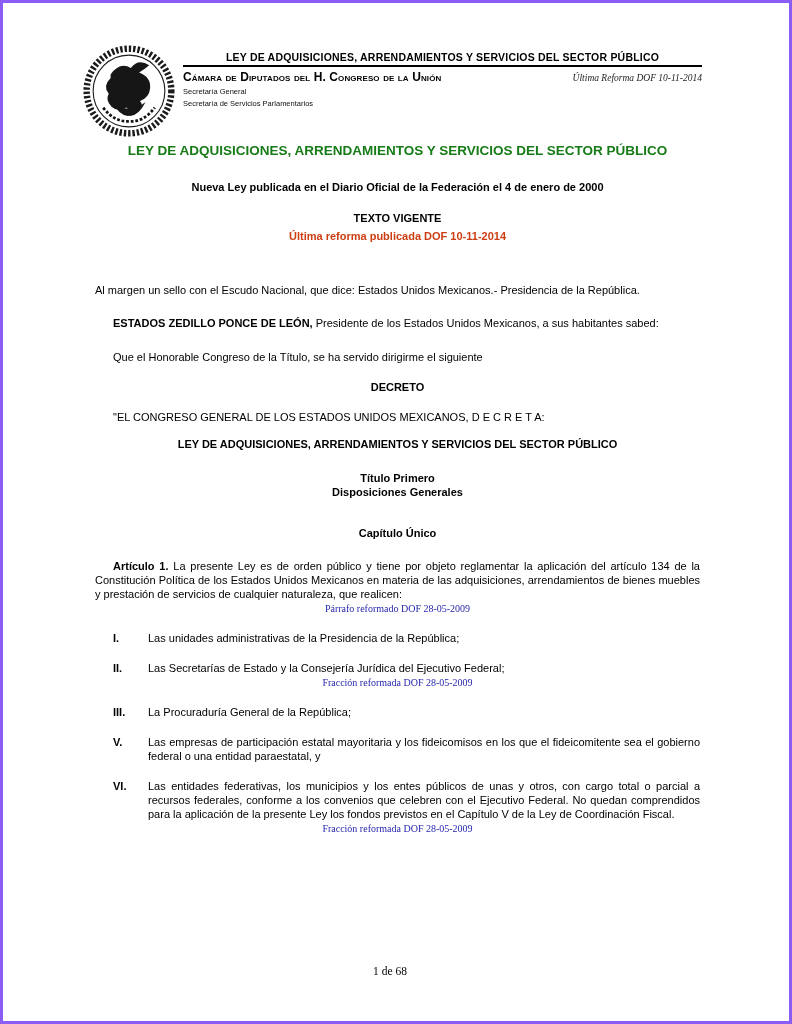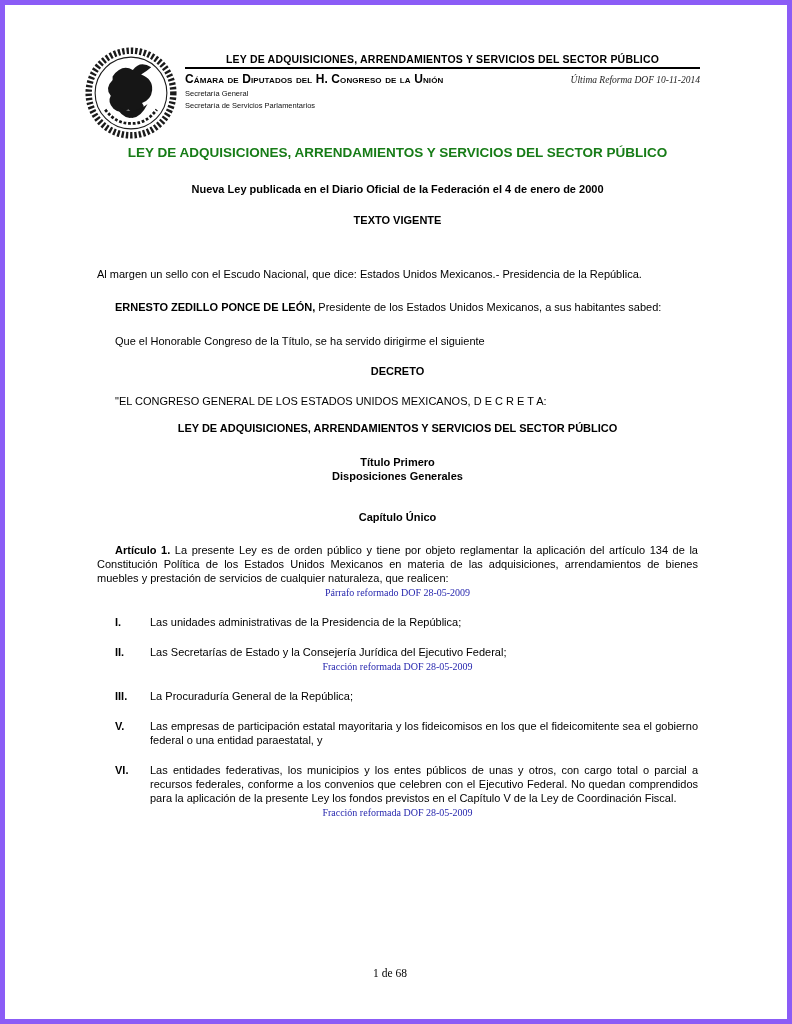--- a/index.html
+++ b/index.html
@@ -1,21 +1,21 @@
 <!DOCTYPE html>
 <html><head>
 <meta charset="utf-8">
 <style>
   * { margin:0; padding:0; box-sizing:border-box; }
   html,body { background:#fff; }
   .page {
     position:relative;
     width:792px; height:1024px;
     background:#ffffff;
-    border:5px solid #8b5cf6;
+    border:3px solid #8b5cf6;
     font-family:"Liberation Sans", sans-serif;
     color:#000;
     overflow:hidden;
   }
 
   
   .hdr { position:absolute; top:42px; left:78px; right:87px; display:flex; }
   .emblem { flex:none; width:96px; height:92px; margin-right:6px; }
   .hdr-right { flex:1; padding-top:6px; }
   .hdr-title {
@@ -83,24 +83,25 @@
       <div class="hdr-sub">Secretaría General</div>
       <div class="hdr-sub">Secretaría de Servicios Parlamentarios</div>
     </div>
   </div>
 
   <div class="content">
 
     <div class="green-title" style="color: rgb(23, 124, 23);">LEY DE ADQUISICIONES, ARRENDAMIENTOS Y SERVICIOS DEL SECTOR PÚBLICO</div>
     <div class="pub-line">Nueva Ley publicada en el Diario Oficial de la Federación el 4 de enero de 2000</div>
     <div class="vigente">TEXTO VIGENTE</div>
+    <div class="red-line" style="color: rgb(204, 61, 17);">Última reforma publicada DOF 10-11-2014</div>
 
     <p class="para mt40">Al margen un sello con el Escudo Nacional, que dice: Estados Unidos Mexicanos.- Presidencia de la República.</p>
 
-    <p class="para indent mt19"><span class="b">ERNESTO ZEDILLO PONCE DE LEÓN,</span><span> Presidente de los Estados Unidos Mexicanos, a sus habitantes sabed:</span></p>
+    <p class="para indent mt19"><span class="b">ESTADOS ZEDILLO PONCE DE LEÓN,</span><span> Presidente de los Estados Unidos Mexicanos, a sus habitantes sabed:</span></p>
 
     <p class="para indent mt20">Que el Honorable Congreso de la Título, se ha servido dirigirme el siguiente</p>
 
     <div class="center-b mt16">DECRETO</div>
 
     <p class="para indent mt16">"EL CONGRESO GENERAL DE LOS ESTADOS UNIDOS MEXICANOS, D E C R E T A:</p>
 
     <div class="center-b mt13">LEY DE ADQUISICIONES, ARRENDAMIENTOS Y SERVICIOS DEL SECTOR PÚBLICO</div>
 
     <div class="center-b mt20">

